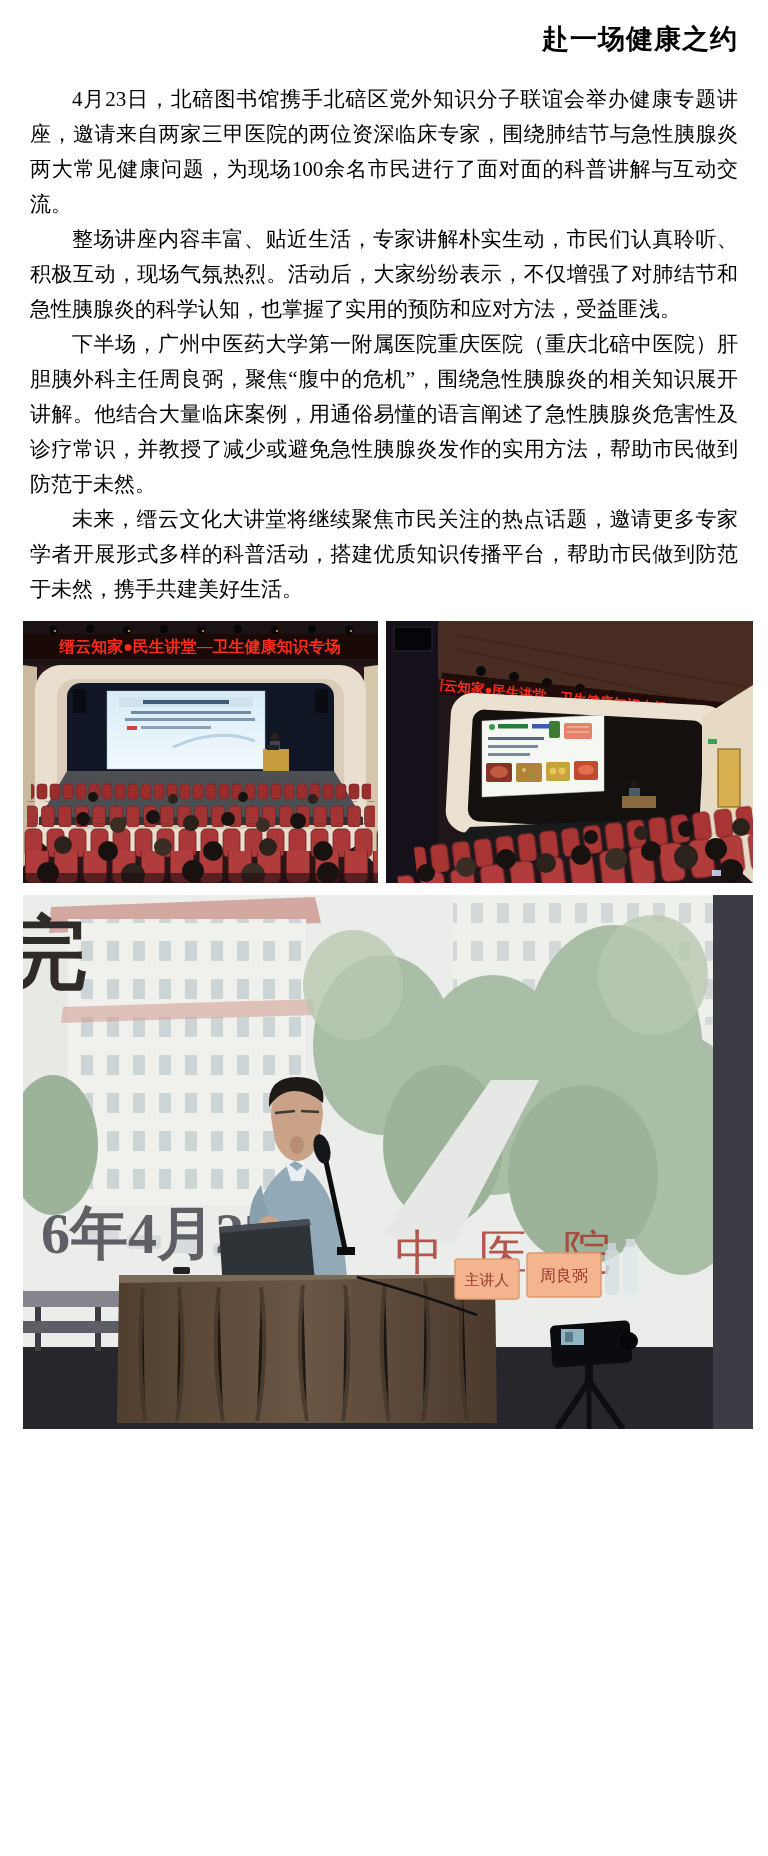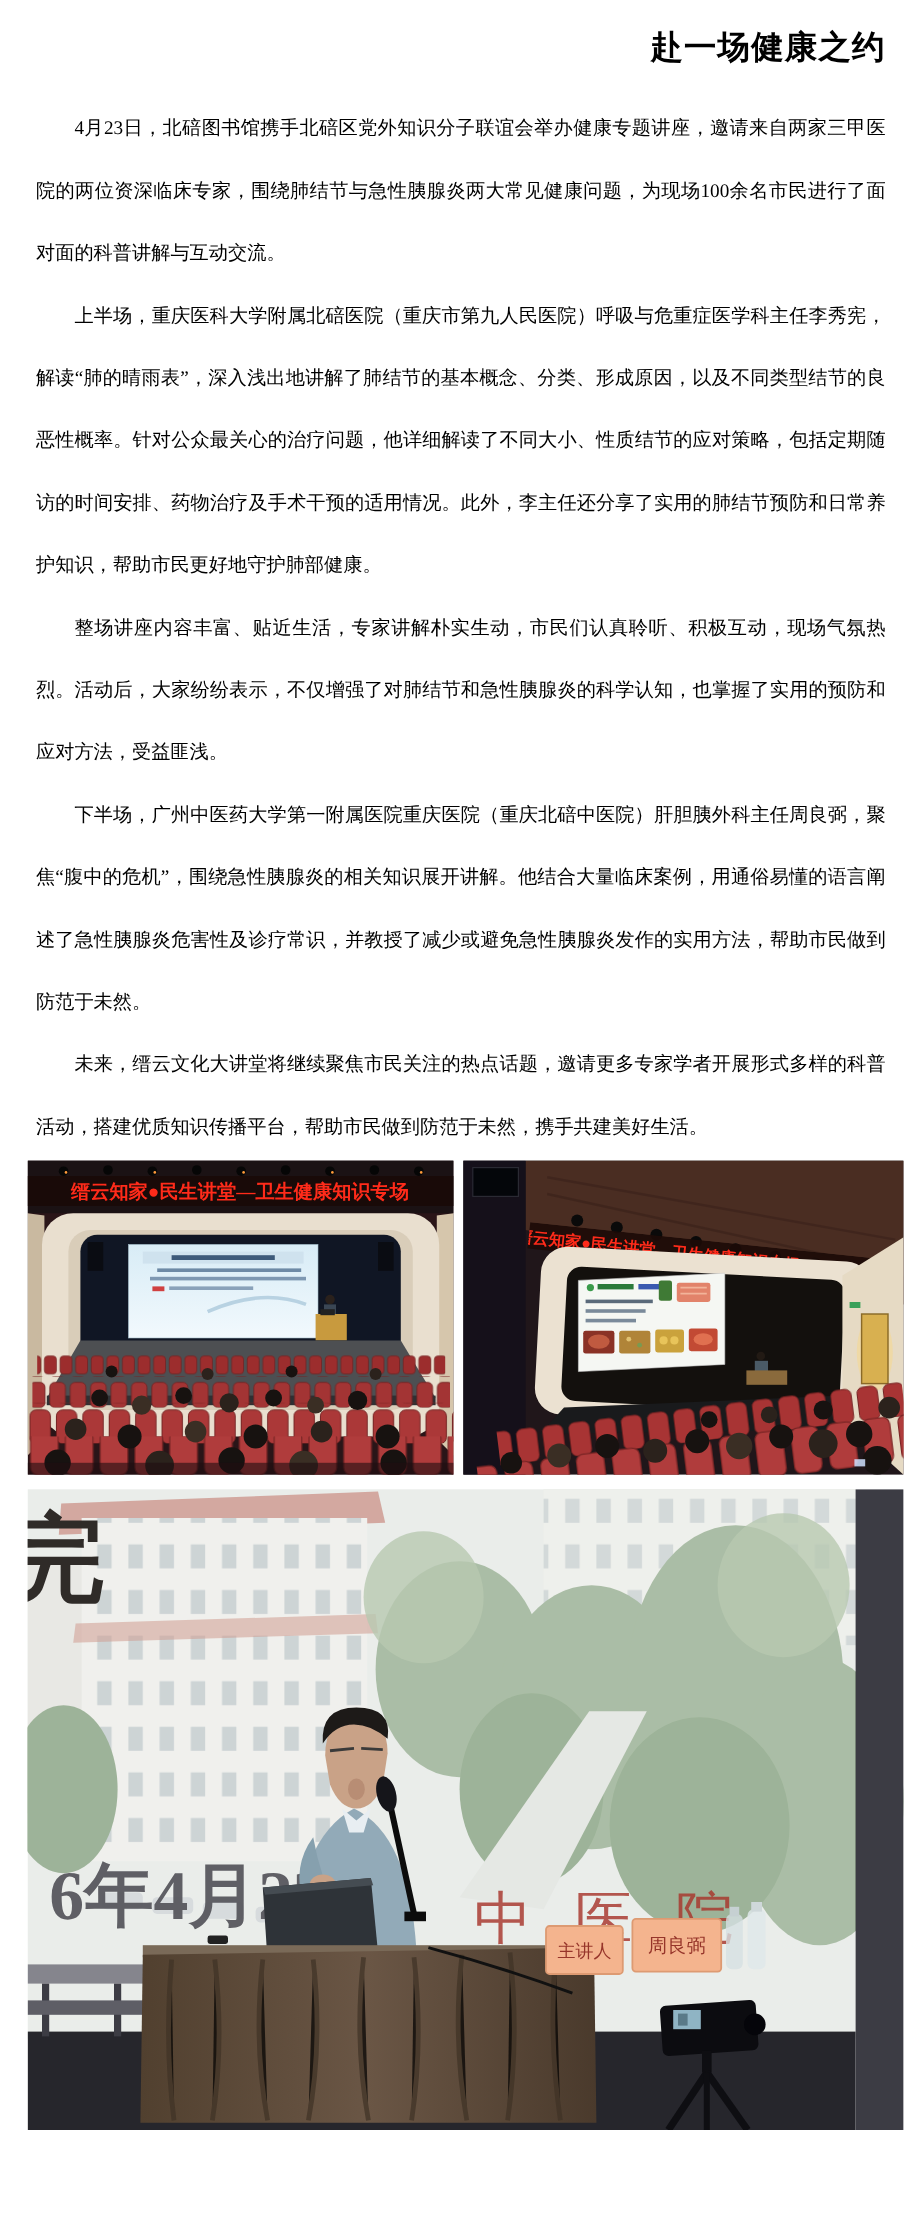--- a/index.html
+++ b/index.html
@@ -3,35 +3,34 @@
 <meta charset="utf-8">
 <style>
   html,body{margin:0;padding:0;}
   body{
     width:768px;height:1856px;background:#ffffff;overflow:hidden;
     font-family:"Liberation Serif","DejaVu Serif",serif;color:#000;
   }
   .article{padding:18px 30px 0 30px;}
   .title{font-weight:bold;font-size:27px;line-height:42px;text-align:right;letter-spacing:1px;}
   .body-text{margin-top:22px;}
-  .para{font-size:16px;line-height:52px;text-align:justify;text-indent:2em;margin:0;}
-  .photos-row{display:flex;gap:8px;padding-left:23px;margin-top:1px;}
+  .para{font-size:21px;line-height:35px;text-align:justify;text-indent:2em;margin:0;}
+  .photos-row{display:flex;gap:8px;padding-left:23px;margin-top:14px;}
   .photo svg,.photo-large svg{display:block;}
   .photo-large{margin:12px 0 0 23px;}
 </style>
 </head>
 <body>
 
 <div class="article">
   <div class="title">
     <div>赴一场健康之约</div>
   </div>
   <div class="body-text">
     <p class="para">4月23日，北碚图书馆携手北碚区党外知识分子联谊会举办健康专题讲座，邀请来自两家三甲医院的两位资深临床专家，围绕肺结节与急性胰腺炎两大常见健康问题，为现场100余名市民进行了面对面的科普讲解与互动交流。</p>
-    <p class="para">上半场，重庆医科大学附属北碚医院（重庆市第九人民医院）呼吸与危重症医学科主任李秀宪，解读“肺的晴雨表”，深入浅出地讲解了肺结节的基本概念、分类、形成原因，以及不同类型结节的良恶性概率。针对公众最关心的治疗问题，他详细解读了不同大小、性质结节的应对策略，包括定期随访的时间安排、药物治疗及手术干预的适用情况。此外，李主任还分享了实用的肺结节预防和日常养护知识，帮助市民更好地守护肺部健康。</p>
     <p class="para">整场讲座内容丰富、贴近生活，专家讲解朴实生动，市民们认真聆听、积极互动，现场气氛热烈。活动后，大家纷纷表示，不仅增强了对肺结节和急性胰腺炎的科学认知，也掌握了实用的预防和应对方法，受益匪浅。</p>
     <p class="para">下半场，广州中医药大学第一附属医院重庆医院（重庆北碚中医院）肝胆胰外科主任周良弼，聚焦“腹中的危机”，围绕急性胰腺炎的相关知识展开讲解。他结合大量临床案例，用通俗易懂的语言阐述了急性胰腺炎危害性及诊疗常识，并教授了减少或避免急性胰腺炎发作的实用方法，帮助市民做到防范于未然。</p>
     <p class="para">未来，缙云文化大讲堂将继续聚焦市民关注的热点话题，邀请更多专家学者开展形式多样的科普活动，搭建优质知识传播平台，帮助市民做到防范于未然，携手共建美好生活。</p>
   </div>
 </div>
 
 <div class="photos-row">
 
   <div class="photo">
     <svg width="355" height="262" viewBox="0 0 355 262" role="img">

